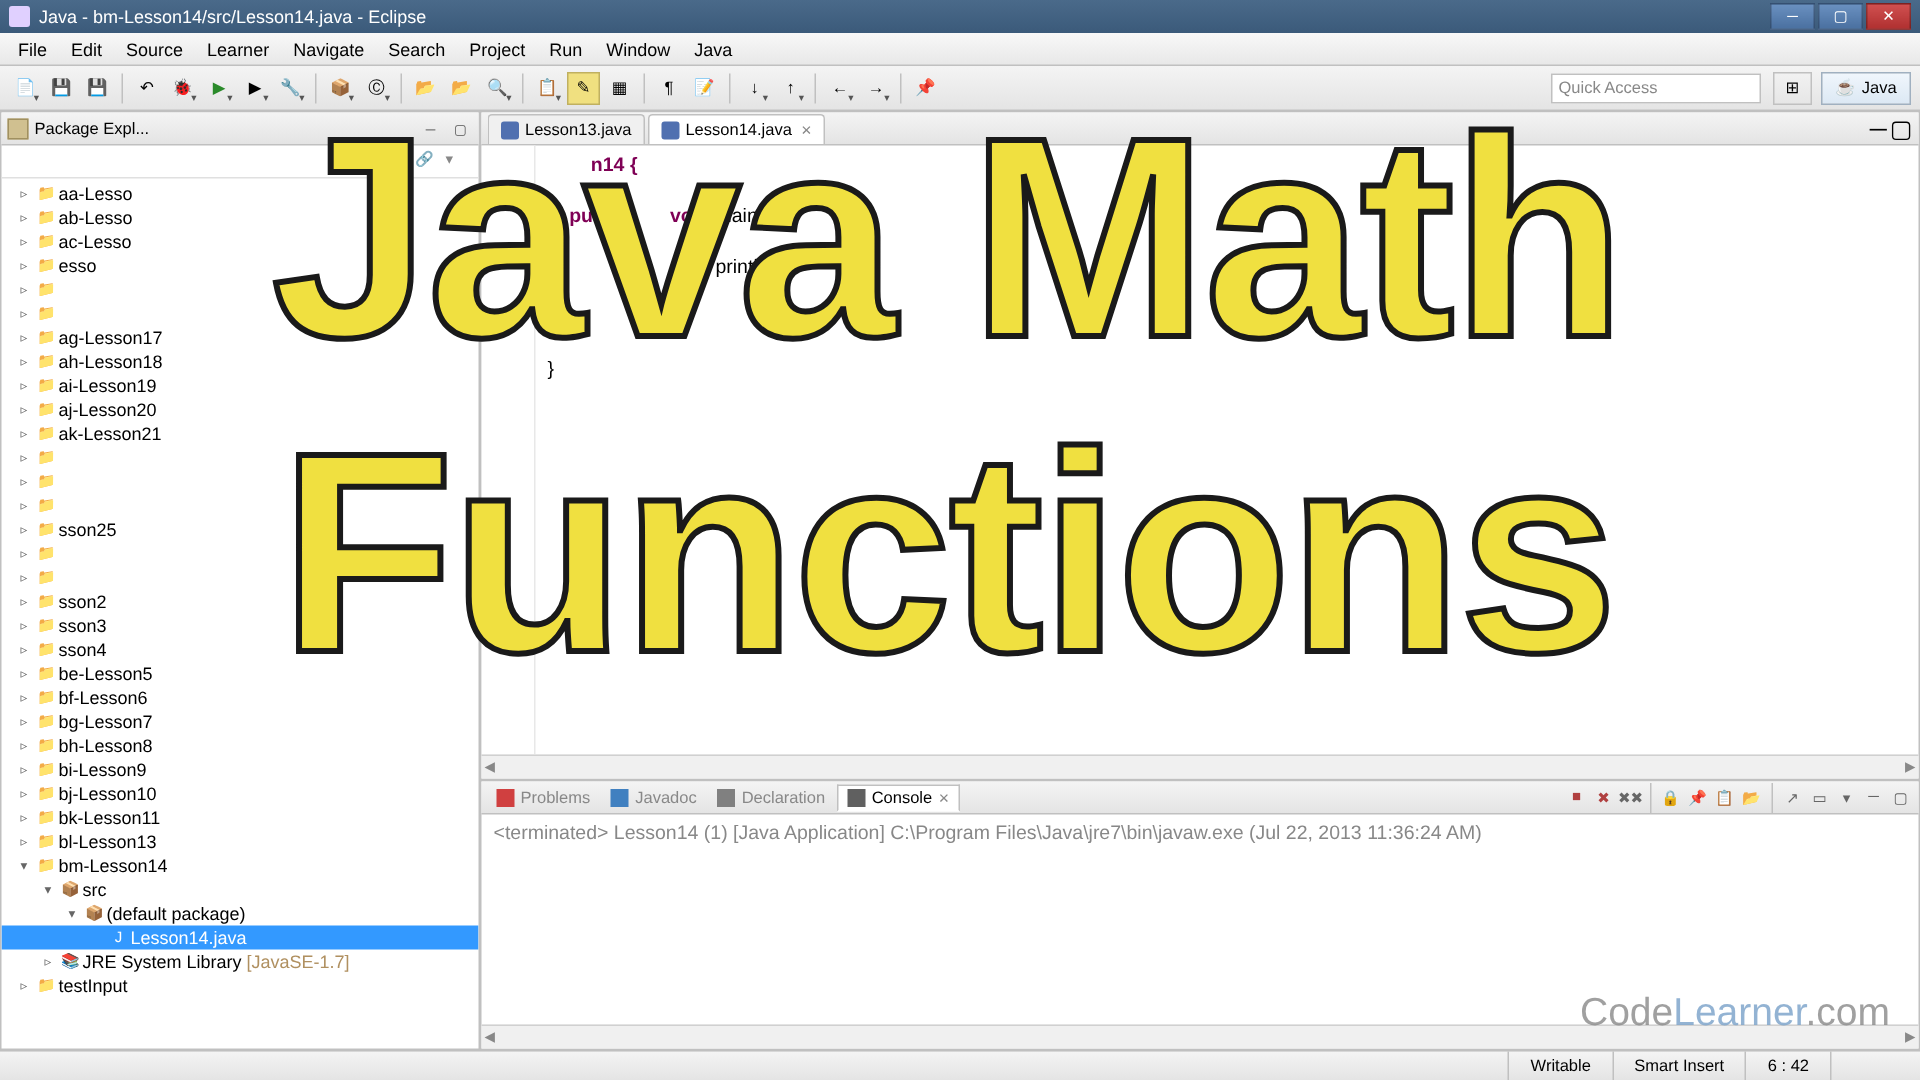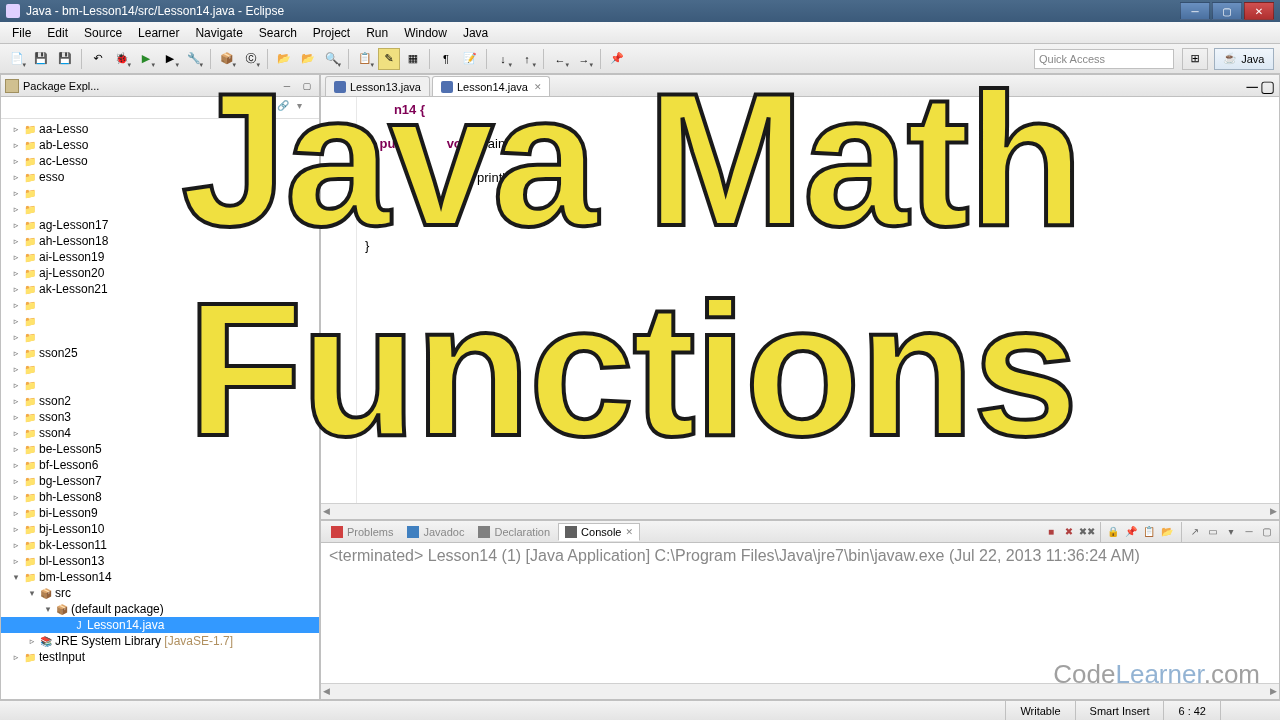--- a/index.html
+++ b/index.html
@@ -71,21 +71,21 @@
 .editor-scroll::after { content:"▶"; position:absolute; right:2px; font-size:9px; color:#888; top:2px; }
 
 
 .console-panel { height:180px; background:#fff; border:1px solid #c0c0c0; display:flex; flex-direction:column; }
 .console-tabs { height:22px; background: linear-gradient(#f4f4f4,#e4e4e4); border-bottom:1px solid #c0c0c0; display:flex; align-items:center; padding:0 4px; gap:2px; font-size:11px; }
 .ctab { padding:2px 6px; display:flex; align-items:center; gap:4px; color:#888; }
 .ctab.active { background:#fff; border:1px solid #c0c0c0; border-bottom-color:#fff; color:#000; }
 .ctab .ct-icon { width:12px; height:12px; }
 .console-tabs .ct-spacer { flex:1; }
 .console-tabs .ct-btn { width:16px; height:16px; font-size:10px; display:flex; align-items:center; justify-content:center; color:#666; }
-.console-body { flex:1; padding:4px 8px; font-family: Consolas, monospace; font-size:16px; overflow:auto; }
+.console-body { flex:1; padding:4px 8px; font-family: Consolas, monospace; font-size:13px; overflow:auto; }
 .console-term { color:#888; }
 .console-out { color:#000; }
 .console-scroll { height:16px; background:#f0f0f0; border-top:1px solid #d0d0d0; position:relative; }
 .console-scroll::before { content:"◀"; position:absolute; left:2px; font-size:9px; color:#888; top:2px; }
 .console-scroll::after { content:"▶"; position:absolute; right:2px; font-size:9px; color:#888; top:2px; }
 
 
 .statusbar { height:20px; background: linear-gradient(#f4f4f4,#e4e4e4); border-top:1px solid #c0c0c0; display:flex; align-items:center; font-size:11px; }
 .statusbar .sb-cell { padding:0 14px; border-left:1px solid #c0c0c0; height:100%; display:flex; align-items:center; }
 .statusbar .sb-spacer { flex:1; }

